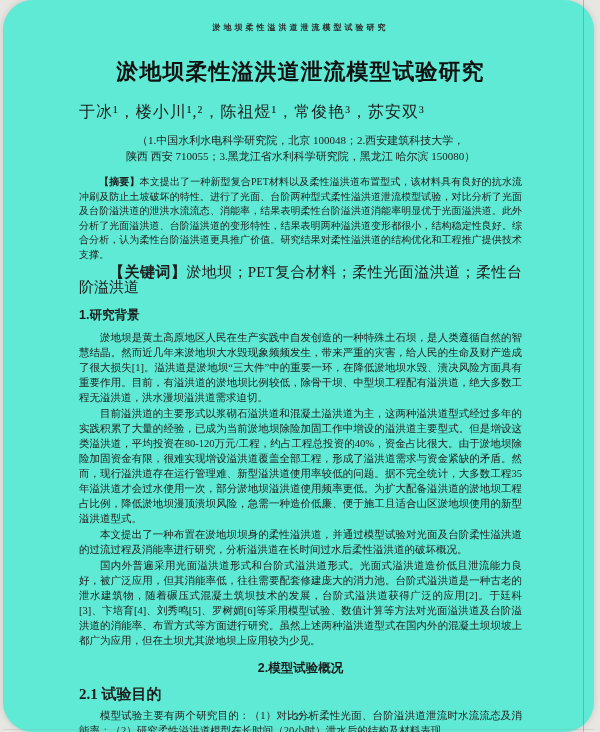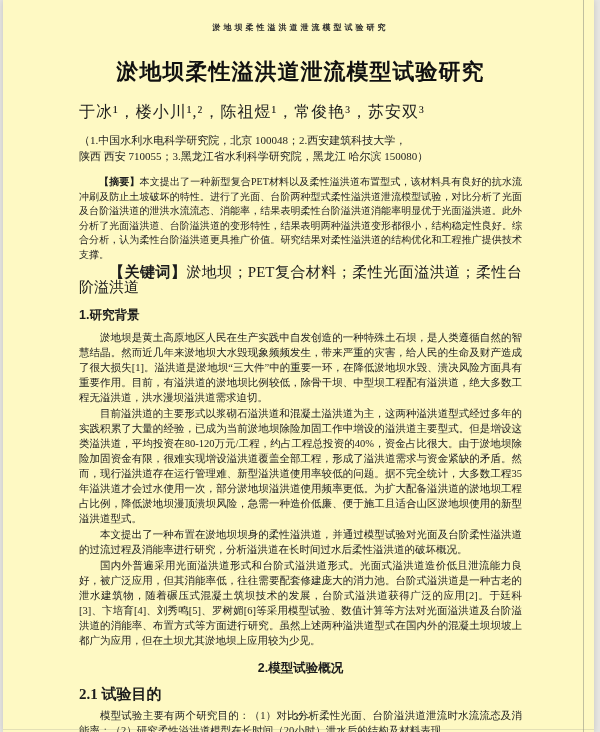--- a/index.html
+++ b/index.html
@@ -6,22 +6,23 @@
   body{
     width:600px;height:732px;
     background:#e7e6e2;
     font-family:"Liberation Serif","DejaVu Serif",serif;
     color:#1c1c1c;
     overflow:hidden;
     position:relative;
   }
   .scan-page{
     position:absolute;left:3px;top:0;right:6px;bottom:0;
-    background:#fef9c3;
+    background:#5eead4;
     box-shadow:0 0 6px rgba(0,0,0,.15);
+    border-radius:30px;
   }
   .scan-edge-right{
     position:absolute;right:10px;top:0;bottom:0;width:1px;
     background:rgba(120,120,115,.45);
   }
   .scan-edge-bottom{
     position:absolute;left:0;right:0;bottom:2px;height:1px;
     background:rgba(150,150,145,.25);
   }
   .content{
@@ -40,21 +41,21 @@
     margin-top:24px;
     letter-spacing:1px;
     color:#111;
   }
   .authors{
     font-size:16px;
     margin-top:15px;
     letter-spacing:1px;
   }
   .affiliation{
-    text-align:left;
+    text-align:center;
     font-size:11px;
     margin-top:9px;
     line-height:16px;
   }
   .abstract{
     margin-top:11px;
     font-size:10px;
     line-height:14.5px;
     text-align:justify;
     text-indent:2em;

